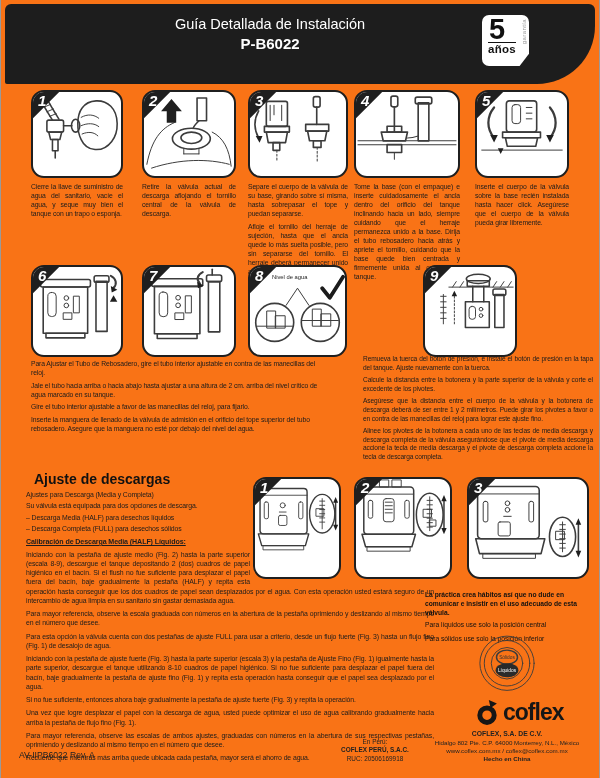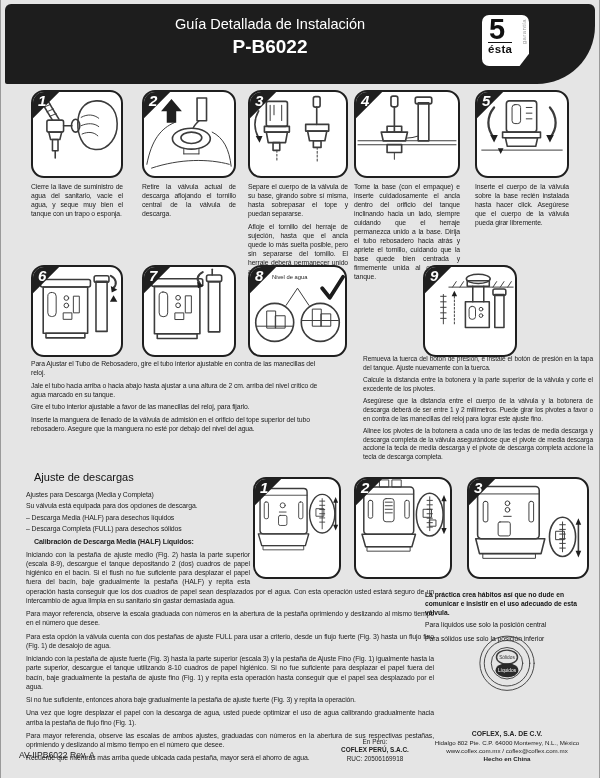--- a/index.html
+++ b/index.html
@@ -1,27 +1,27 @@
 <!DOCTYPE html>
 <html><head>
 <meta charset="utf-8">
 <style>
   html,body{margin:0;padding:0;background:#fff;}
   .sheet{
-    position:relative;width:600px;height:778px;background:#e5e5e5;overflow:hidden;
+    position:relative;width:600px;height:778px;background:#f97316;overflow:hidden;
     font-family:"Liberation Sans",sans-serif;color:#1b1b1b;
     border-left:1px solid #9a9a9a;border-right:1px solid #9a9a9a;box-sizing:border-box;
   }
   
   .header{position:absolute;left:4px;top:4px;right:4px;height:80px;background:#1d1d1d;
     border-radius:6px 6px 58px 2px;}
   .htitle{position:absolute;left:55px;right:115px;top:11px;text-align:center;color:#fff;line-height:1.32;}
   .ht1{font-size:14.5px;}
   .ht2{font-size:14.5px;font-weight:bold;letter-spacing:.1px;}
-  .ht3{font-size:19px;font-weight:bold;}
+  .ht3{font-size:15px;font-weight:bold;}
   .badge{position:absolute;right:66px;top:11px;width:47px;height:51px;background:#fff;border-radius:7px;
     clip-path:polygon(0 0,100% 0,100% 76%,80% 100%,0 100%);}
   .badge5{position:absolute;left:7px;top:-2px;font-size:29px;font-weight:bold;color:#111;}
   .badgeanos{position:absolute;left:6px;top:27px;font-size:11.5px;font-weight:bold;color:#111;letter-spacing:.3px;border-top:1.5px solid #111;padding-top:0px;}
   .badgeside{position:absolute;right:2px;top:4px;writing-mode:vertical-rl;transform:rotate(180deg);
     font-size:6px;color:#999;letter-spacing:.4px;}
   
   .step{position:absolute;}
   .figure{position:relative;border:2.5px solid #1f1f1f;border-radius:13px;background:#fff;overflow:hidden;}
   .figure svg{position:absolute;left:0;top:0;width:100%;height:100%;}
@@ -34,25 +34,25 @@
   .thin{stroke-width:1.05;}
   .fl{fill:#1f1f1f;stroke:none;}
   .figlabel{position:absolute;top:7px;left:22px;font-size:5.8px;color:#222;z-index:2;}
   
   .capblock{position:absolute;font-size:6.8px;line-height:1.33;color:#1c1c1c;letter-spacing:-.1px;}
   .capblock p{margin:0 0 3.5px 0;}
   .capblock.just p{text-align:justify;}
   
   .calib{position:absolute;top:448px;left:0;right:0;text-align:center;font-size:11.6px;color:#141414;}
   
-  .adjhead{position:absolute;left:33px;top:471px;font-size:11px;font-weight:normal;color:#111;}
+  .adjhead{position:absolute;left:33px;top:471px;font-size:14px;font-weight:bold;color:#111;}
   .adjtext{position:absolute;left:25px;top:490px;width:408px;font-size:6.9px;line-height:1.34;color:#1c1c1c;letter-spacing:-.1px;}
   .adjtext p{margin:0 0 2px 0;}
   .adjtext p.para{margin:0 0 4px 0;text-align:justify;}
-  .adjtext .bh{font-weight:bold;font-size:7.1px;margin:5px 0 2px 8px;}
+  .adjtext .bh{font-weight:bold;font-size:7.1px;margin:5px 0 2px 0;text-decoration:underline;}
   .figspacer{float:right;width:184px;height:92px;}
   
   .notes{position:absolute;left:424px;top:590px;width:172px;font-size:6.7px;line-height:1.35;color:#111;}
   .notes .b{font-weight:bold;margin:0 0 3px 0;}
   .notes p{margin:0 0 5px 0;}
   .dial{position:absolute;left:462px;top:630px;width:88px;height:70px;}
   .dial svg{width:100%;height:100%;}
   
   .logo{position:absolute;left:474px;top:699px;display:flex;align-items:center;gap:4px;}
   .logo svg{width:24px;height:27px;}
@@ -69,21 +69,21 @@
 
 <div class="sheet">
 
   <div class="header">
     <div class="htitle">
       <div class="ht1">Guía Detallada de Instalación</div>
       <div class="ht3">P-B6022</div>
     </div>
     <div class="badge">
       <div class="badge5">5</div>
-      <div class="badgeanos">ésta</div>
+      <div class="badgeanos">años</div>
       <div class="badgeside">garantía</div>
     </div>
   </div>
 
   <div class="step" style="left:30px;top:90px;width:92px;">
     <div class="figure" style="height:84px;">
       <div class="corner"></div>
       <div class="stepnum">1</div>
       <svg viewBox="0 0 95 80">
         <path class="ln" d="M7,1 C11,9 16,17 21,25"></path>
@@ -394,20 +394,27 @@
       <circle class="ln thin" cx="46" cy="38" r="31"></circle>
       <circle class="ln thin" cx="46" cy="38" r="26"></circle>
       <circle class="ln thin" cx="46" cy="38" r="18"></circle>
       <ellipse class="ln" cx="46" cy="31" rx="12" ry="8"></ellipse>
       <text x="46" y="33" text-anchor="middle" font-size="5.5" fill="#333" font-family="Liberation Sans, sans-serif">Sólidos</text>
       <ellipse cx="46" cy="46" rx="13" ry="8" fill="#2a2a2a"></ellipse>
       <text x="46" y="48.5" text-anchor="middle" font-size="5.5" fill="#fff" font-family="Liberation Sans, sans-serif">Líquidos</text>
     </svg>
   </div>
 
+  <div class="logo">
+    <svg viewBox="0 0 26 30">
+      <circle cx="13" cy="18" r="8" fill="none" stroke="#161616" stroke-width="5.5"></circle>
+      <polygon points="15,1 24,5 17,10" fill="#161616"></polygon>
+    </svg>
+    <span class="logotext">coflex</span>
+  </div>
 
   <div class="company">
     <div class="nm">COFLEX, S.A. DE C.V.</div>
     <div>Hidalgo 802 Pte. C.P. 64000  Monterrey, N.L., México</div>
     <div>www.coflex.com.mx / coflex@coflex.com.mx</div>
     <div class="org">Hecho en China</div>
   </div>
 
   <div class="peru">
     <div>En Perú:</div>

